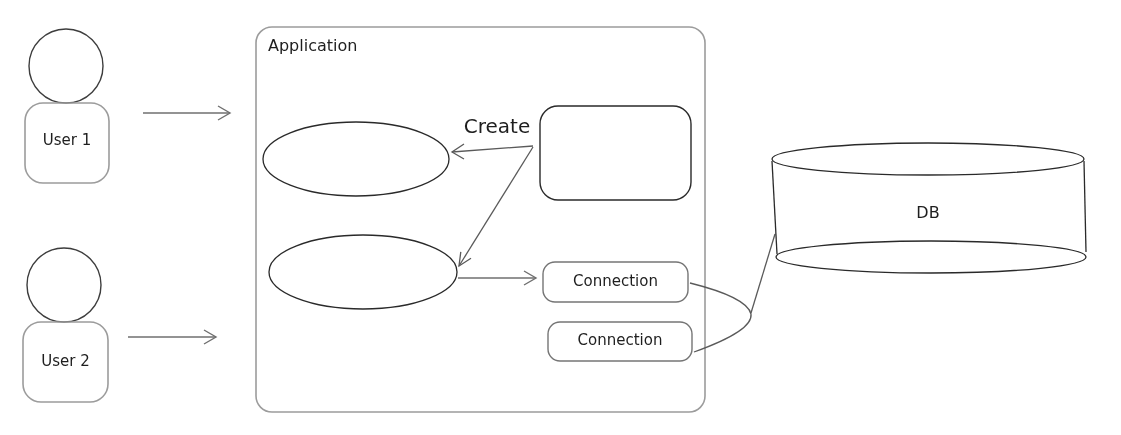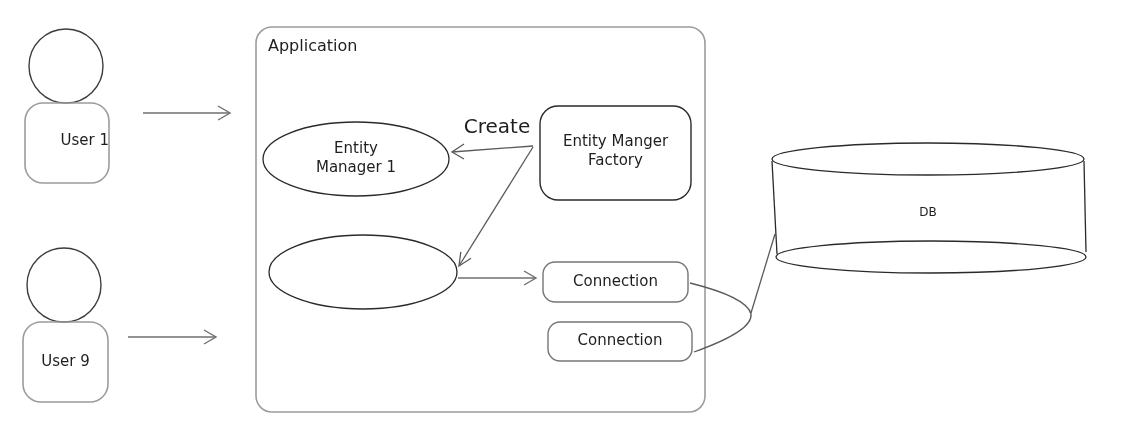--- a/index.html
+++ b/index.html
@@ -94,30 +94,28 @@
     <g stroke="#2a2a2a" stroke-width="1.3" fill="none">
       <ellipse cx="928" cy="159" rx="156" ry="16"></ellipse>
       <line x1="772" y1="161" x2="777" y2="254"></line>
       <line x1="1084" y1="161" x2="1086" y2="252"></line>
       <ellipse cx="931" cy="257" rx="155" ry="16"></ellipse>
     </g>
   </svg>
 
   <div class="label label-left" style="left:268px; top:36px; font-size:16px;">Application</div>
 
-  <div class="label" style="left:25px; top:131px; width:84px;text-align:right;">User 1</div>
+  <div class="label" style="left:25px; top:131px; width:84px;">User 1</div>
 
-  <div class="label" style="left:23px; top:352px; width:85px;">User 9</div>
-
-  <div class="label" style="left:301px; top:139px; width:110px;">Entity Manager 1</div>
+  <div class="label" style="left:23px; top:352px; width:85px;">User 2</div>
 
 
-  <div class="label" style="left:549px; top:132px; width:133px;">Entity Manger Factory</div>
+
 
   <div class="label" style="left:462px; top:117px; width:70px; font-size:20px;">Create</div>
 
   <div class="label" style="left:543px; top:272px; width:145px;">Connection</div>
 
   <div class="label" style="left:548px; top:331px; width:144px;">Connection</div>
 
-  <div class="label" style="left:878px; top:203px; width:100px; font-size:12px;">DB</div>
+  <div class="label" style="left:878px; top:203px; width:100px; font-size:16px;">DB</div>
 
 </div>
 
 </body></html>

